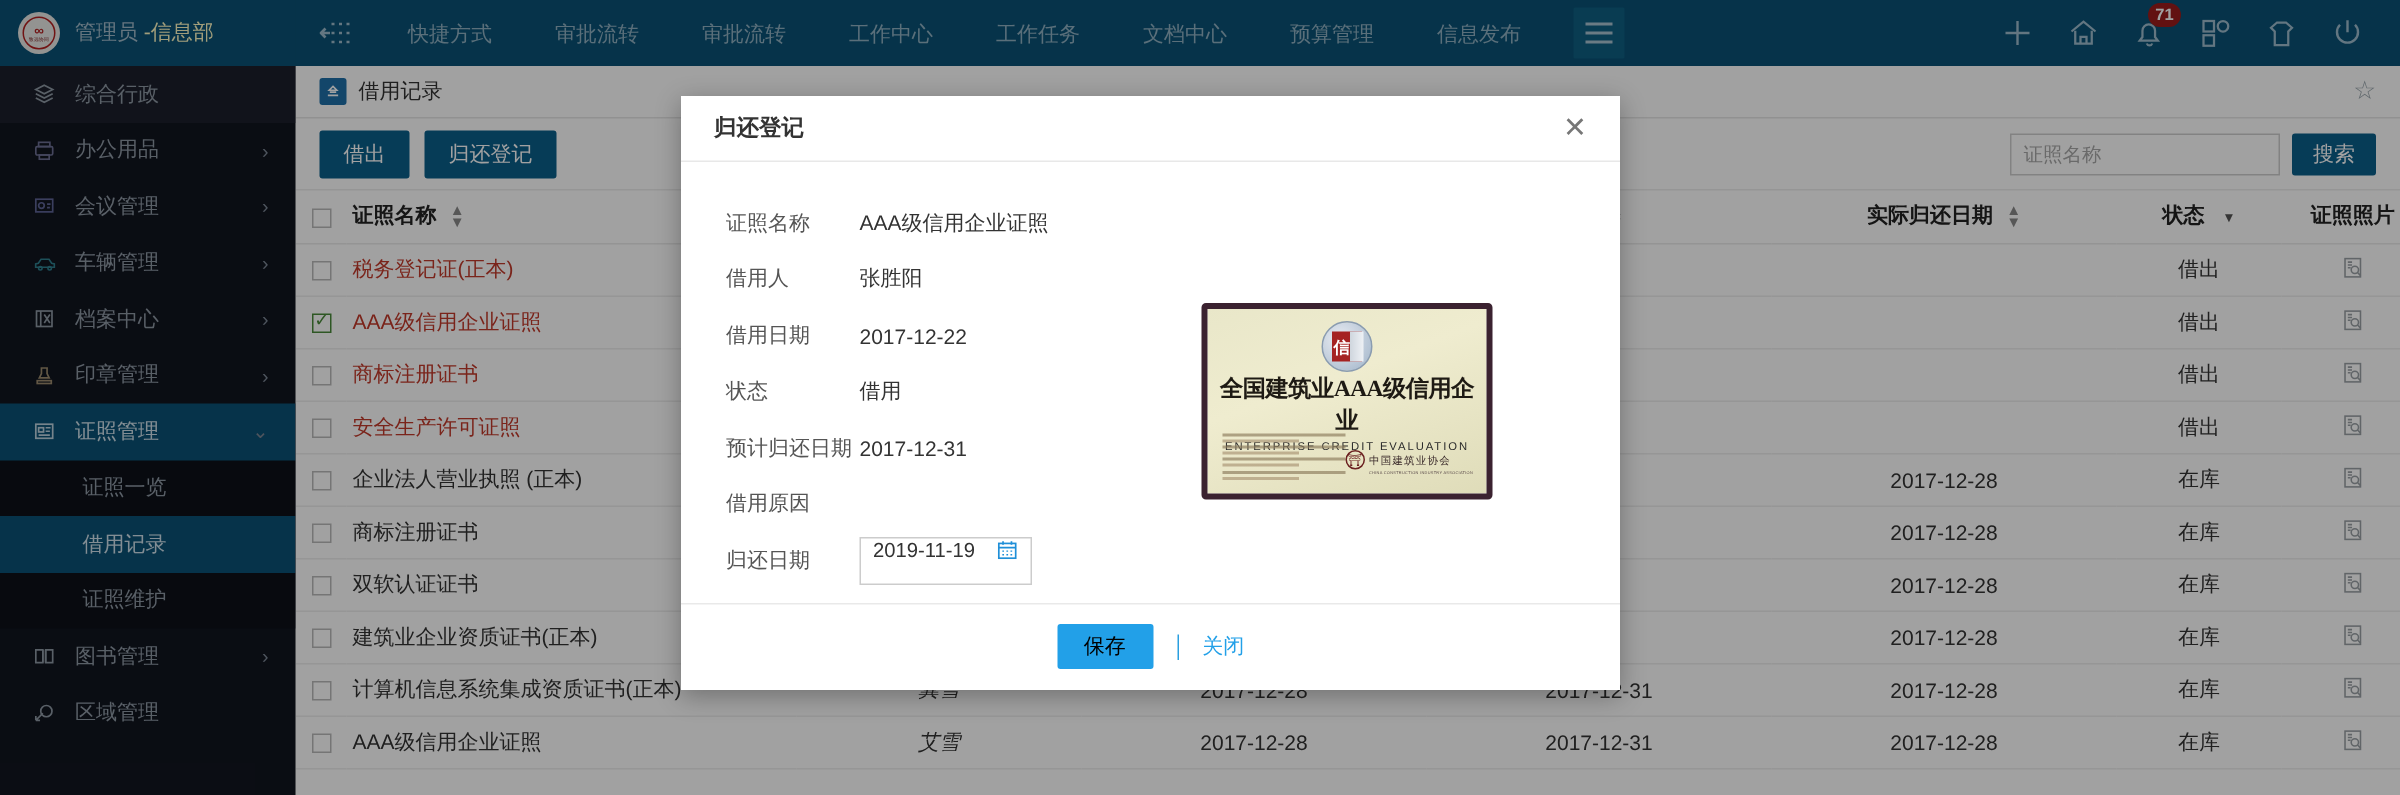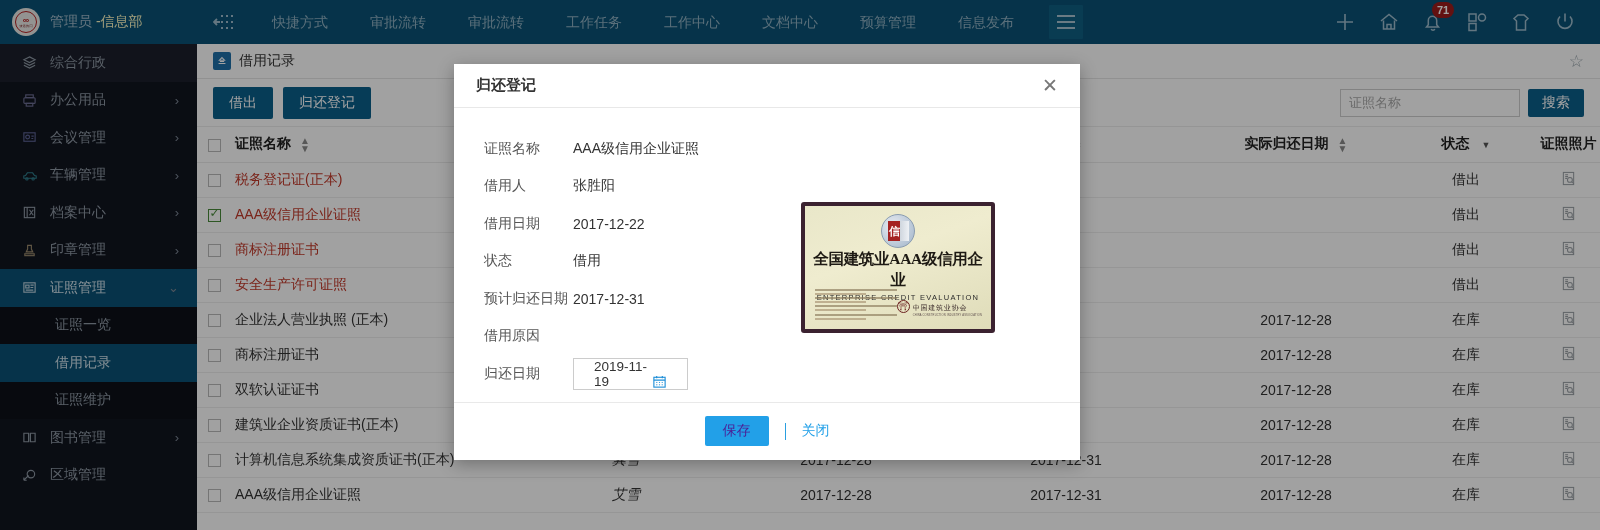--- a/index.html
+++ b/index.html
@@ -167,21 +167,21 @@
     border-bottom: 1px solid #e8e8e8;
   }
   .modal-title { font-size: 15px; font-weight: bold; color: #333; }
   .modal-close { margin-left: auto; color: #777; font-size: 19px; cursor: pointer; line-height: 1; }
   .modal-body { position: relative; height: 294px; padding: 22px 0 0 16px; }
   .frow { display: flex; align-items: center; height: 37.5px; }
   .flabel { width: 103px; font-size: 14px; color: #555; padding-left: 14px; white-space: nowrap; }
   .fvalue { font-size: 14px; color: #333; }
   .date-input {
     width: 115px; height: 32px; border: 1px solid #ccc; display: flex;
-    align-items: flex-end; padding: 0 20px; background: #fff; cursor: text;
+    align-items: flex-start; padding: 0 8px; background: #fff; cursor: text;
   }
   .date-input span.dv { font-size: 13.5px; color: #333; }
   .date-input .cal { margin-left: auto; color: #1f8fd8; font-size: 14px; cursor: pointer; display:flex; }
   .cert-img {
     position: absolute; left: 347px; top: 94px; width: 194px; height: 131px;
     border: 4px solid #3b2230; border-radius: 3px; overflow: hidden;
     background: linear-gradient(160deg,#e9e7c9 0%,#efeccf 40%,#dfdcb9 100%);
   }
   .cert-inner { position: relative; width: 100%; height: 100%; padding: 4px 8px; }
   .cert-seal {
@@ -213,21 +213,21 @@
     width: 13px; height: 13px; border-radius: 50%; border: 1px solid #6b2020;
     display:flex; align-items:center; justify-content:center; color:#6b2020; font-size:8px;
   }
   .cert-assoc .at { font-size: 7px; color: #3a2a2a; letter-spacing:.8px; font-family:"Liberation Serif",serif;}
   .cert-assoc .at2 { font-size: 2.6px; color: #5a4a4a; letter-spacing:.2px; display:block;}
   .modal-foot {
     height: 57px; border-top: 1px solid #e9e9e9; display: flex;
     align-items: center; justify-content: center; gap: 16px;
   }
   .btn-save {
-    background: #22a0e8; color: #4c1d95; border: none; font-size: 14px;
+    background: #22a0e8; color: #000000; border: none; font-size: 14px;
     padding: 6px 18px; cursor: pointer; border-radius: 2px; font-family: Liberation Serif, serif;
   }
   .divider-v { width: 1px; height: 17px; background: #2a9fe0; }
   .btn-close-link { color: #22a0e8; font-size: 14px; cursor: pointer; }
 </style>
 </head>
 <body>
 
 <div id="app">
 
@@ -249,22 +249,22 @@
       <svg width="22" height="18" viewBox="0 0 22 18" fill="none" stroke="#9dbccd" stroke-width="1.8">
         <path d="M8 3h12M8 9h12M8 15h12" stroke-dasharray="2 3"></path>
         <path d="M1 9h6M4 6l-3 3 3 3" stroke-dasharray="0"></path>
       </svg>
     </div>
 
     <div class="navitems">
       <div class="navitem">快捷方式</div>
       <div class="navitem">审批流转</div>
       <div class="navitem">审批流转</div>
+      <div class="navitem">工作中心</div>
       <div class="navitem">工作任务</div>
-      <div class="navitem">工作中心</div>
       <div class="navitem">文档中心</div>
       <div class="navitem">预算管理</div>
       <div class="navitem">信息发布</div>
     </div>
 
     <div class="hamburger-box">
       <i></i>
         <i></i>
         <i></i>
     </div>

